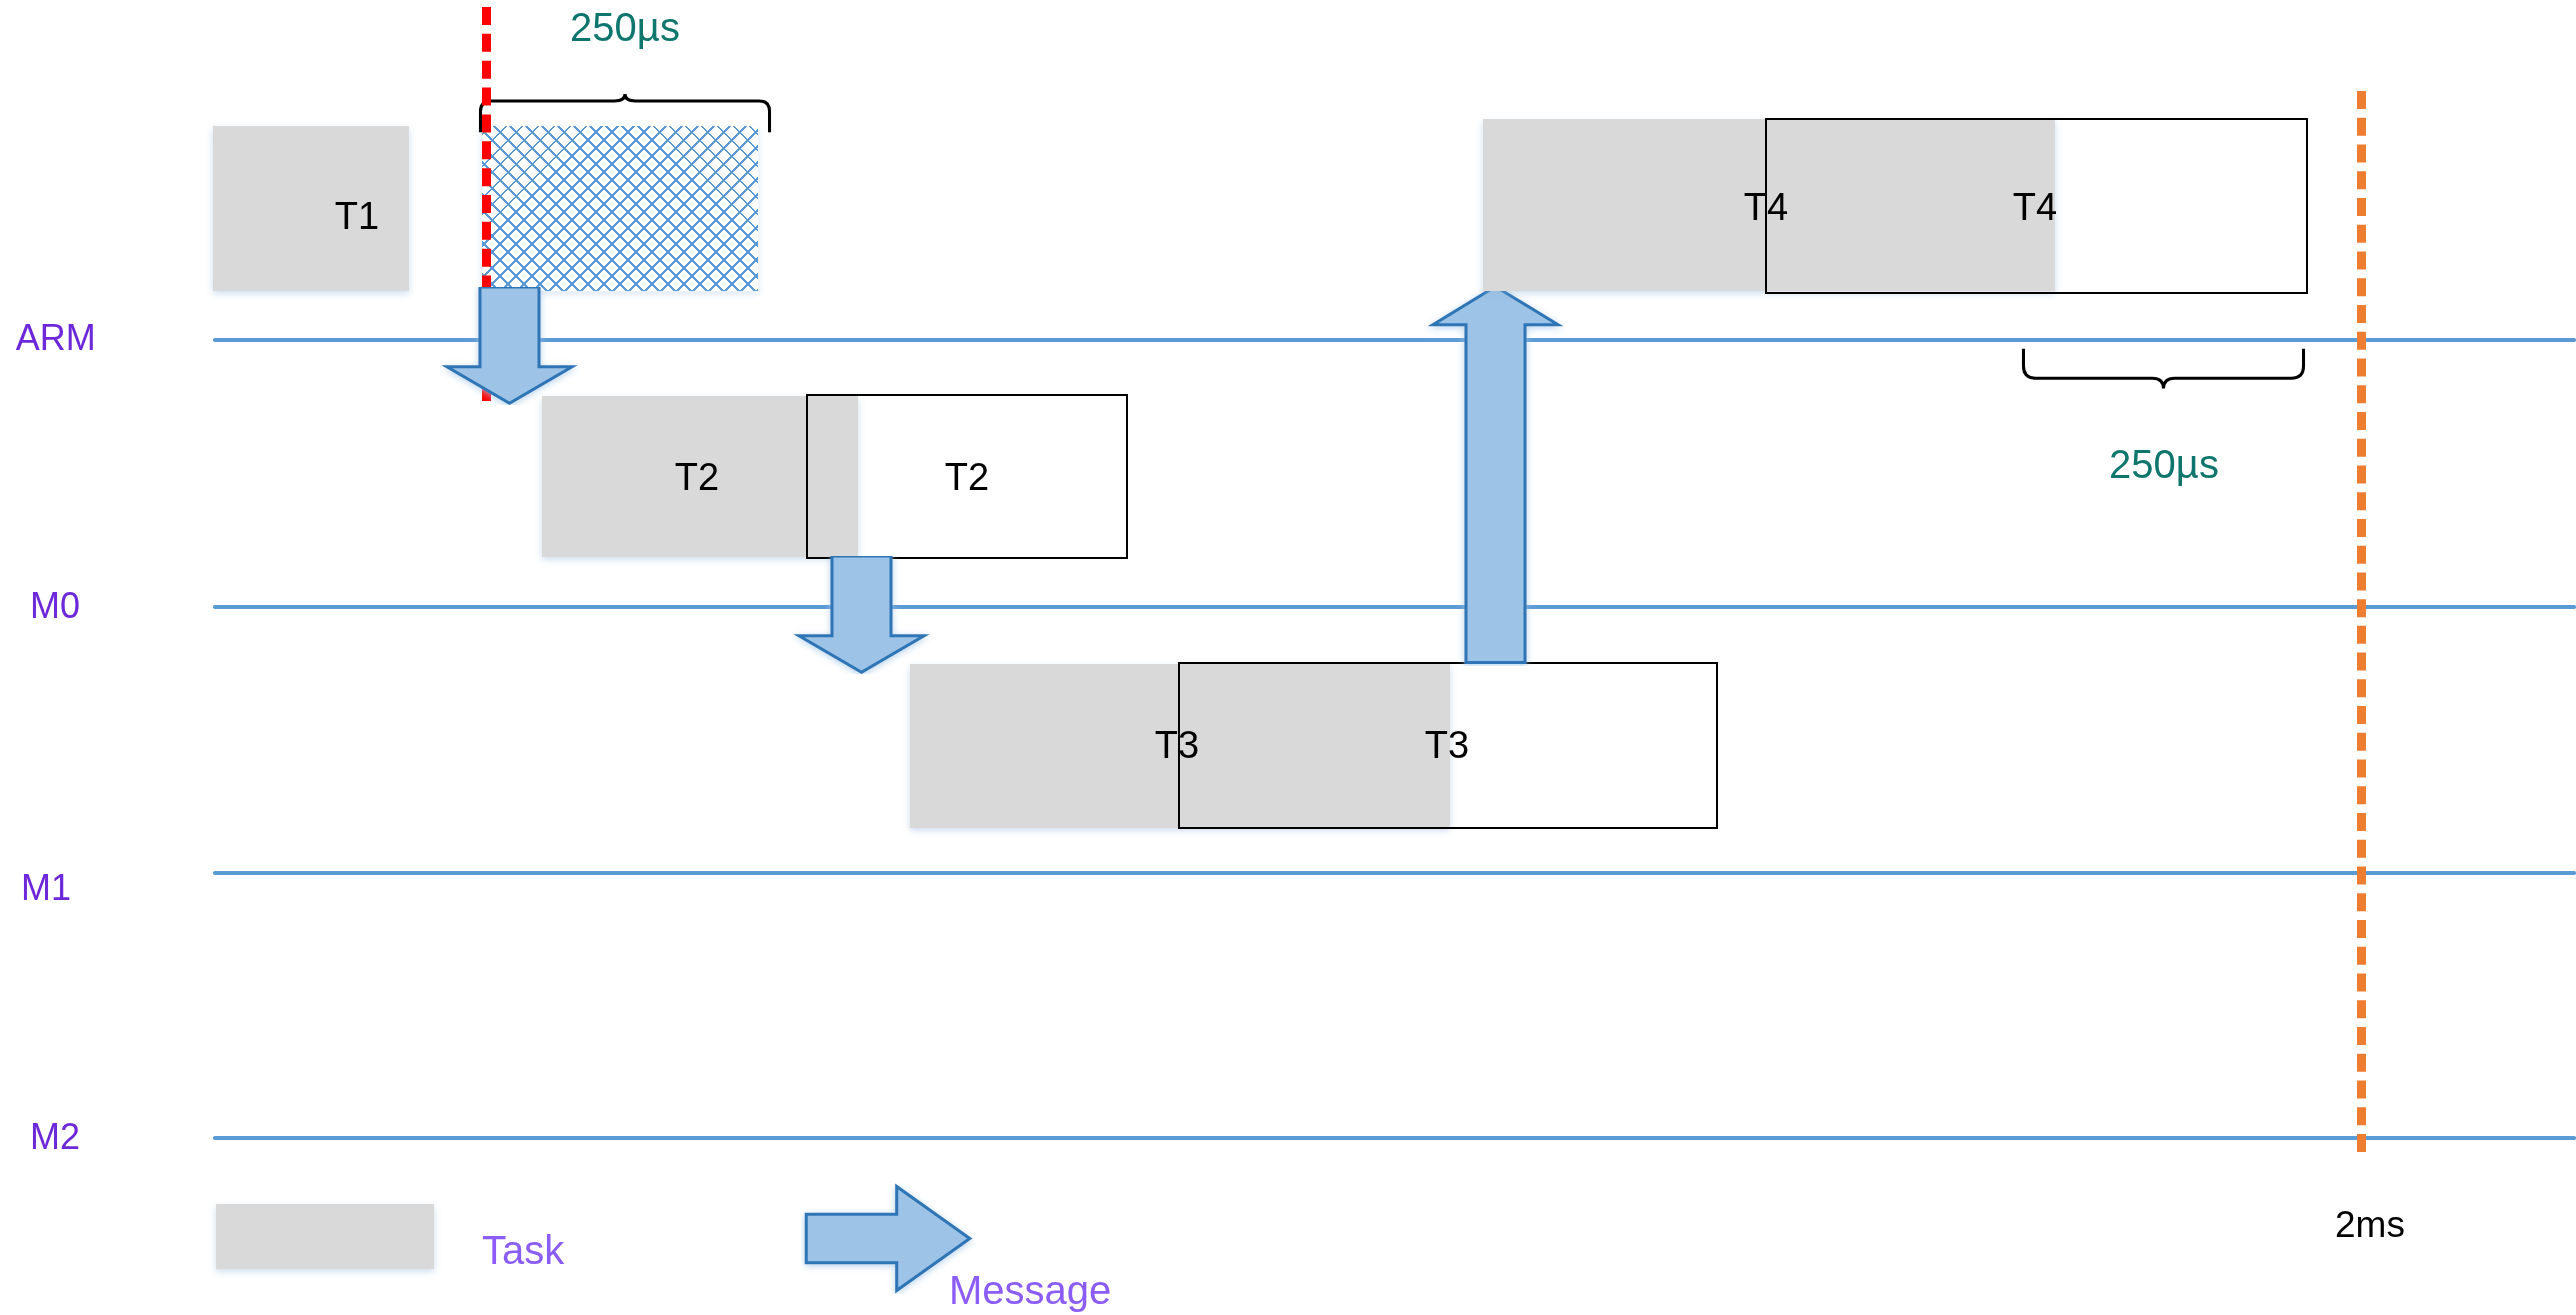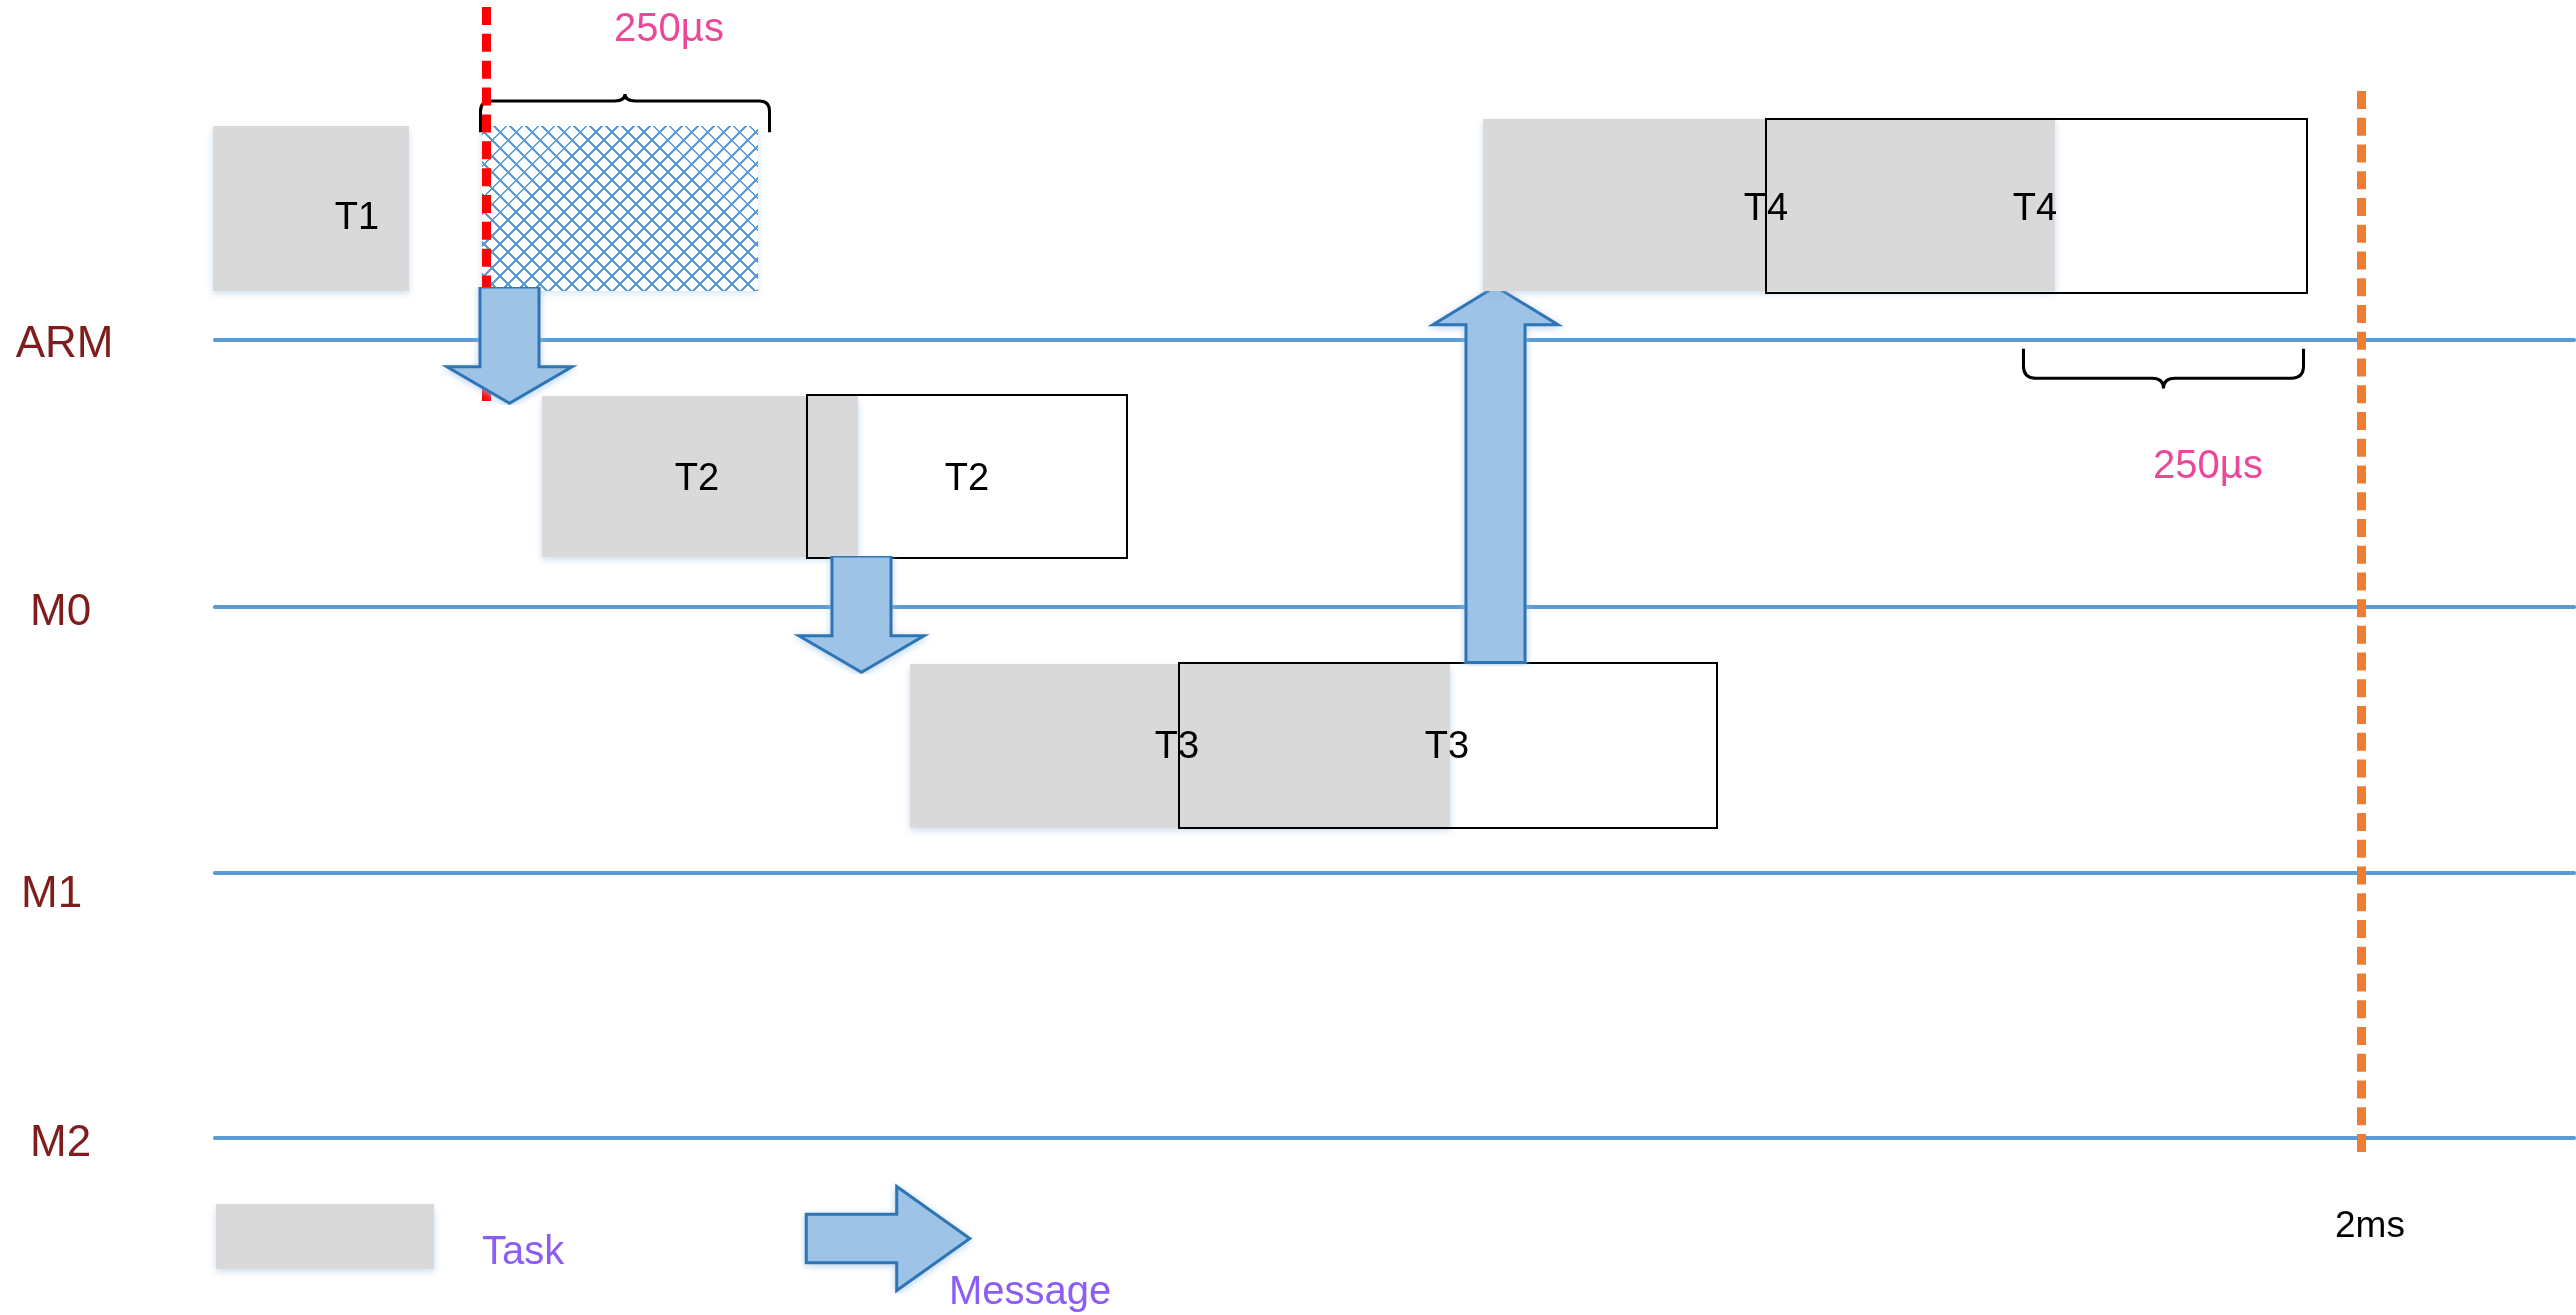--- a/index.html
+++ b/index.html
@@ -1,21 +1,21 @@
 <!DOCTYPE html>
 <html style="font-size:14px"><head>
 <meta charset="utf-8">
 <title>Timing Diagram</title>
 <style>
   html,body{margin:0;padding:0;background:#ffffff;}
   body{font-family:"Liberation Sans", sans-serif;}
   #stage{position:relative;width:2576px;height:1316px;background:#ffffff;overflow:hidden;}
 
   .lane-line{position:absolute;height:4.4px;background:#5B9BD5;border-radius:1.7px;}
-  .lane-label{position:absolute;color:#7f1d1d;font-size:44px;line-height:1;white-space:nowrap;}
+  .lane-label{position:absolute;color:#6d28d9;font-size:36px;line-height:1;white-space:nowrap;}
 
   .task-box{position:absolute;box-sizing:border-box;}
   .task-grey{background:#D9D9D9;box-shadow:0 2.6px 7px rgba(140,180,220,.45);}
   .task-outline{background:#ffffff;border:2.6px solid #000000;}
   .task-outline.transparent{background:transparent;}
   .task-label{position:absolute;color:#000;font-size:38px;line-height:1;white-space:nowrap;transform:translate(-50%,-50%);}
 
   .hatch-box{position:absolute;box-sizing:border-box;
     background-color:#ffffff;
     background-image:
@@ -23,21 +23,21 @@
       repeating-linear-gradient(-45deg, #5B9BD5 0 1.7px, transparent 1.7px 11.3px);
     box-shadow:0 2.6px 7px rgba(140,180,220,.35);
   }
 
   .vdash{position:absolute;width:0;border-left-style:dashed;}
   .vdash.red{border-left-width:9.6px;border-left-color:#FF0000;}
   .vdash.orange{border-left-width:9.6px;border-left-color:#ED7D31;}
 
   .arrow{position:absolute;}
   .brace{position:absolute;}
-  .dim-label{position:absolute;color:#ec4899;font-size:40px;line-height:1;white-space:nowrap;transform:translateX(-50%);margin-left:44px;}
+  .dim-label{position:absolute;color:#0f766e;font-size:40px;line-height:1;white-space:nowrap;transform:translateX(-50%);}
   .time-label{position:absolute;color:#000;font-size:37px;line-height:1;white-space:nowrap;transform:translateX(-50%);margin-left:8px;}
 
   .legend-swatch{position:absolute;background:#D9D9D9;box-shadow:0 2.6px 7px rgba(140,180,220,.45);}
   .legend-text{position:absolute;color:#8b5cf6;font-size:40px;line-height:1;white-space:nowrap;}
 </style>
 </head>
 <body>
 
 <div id="stage">
 

